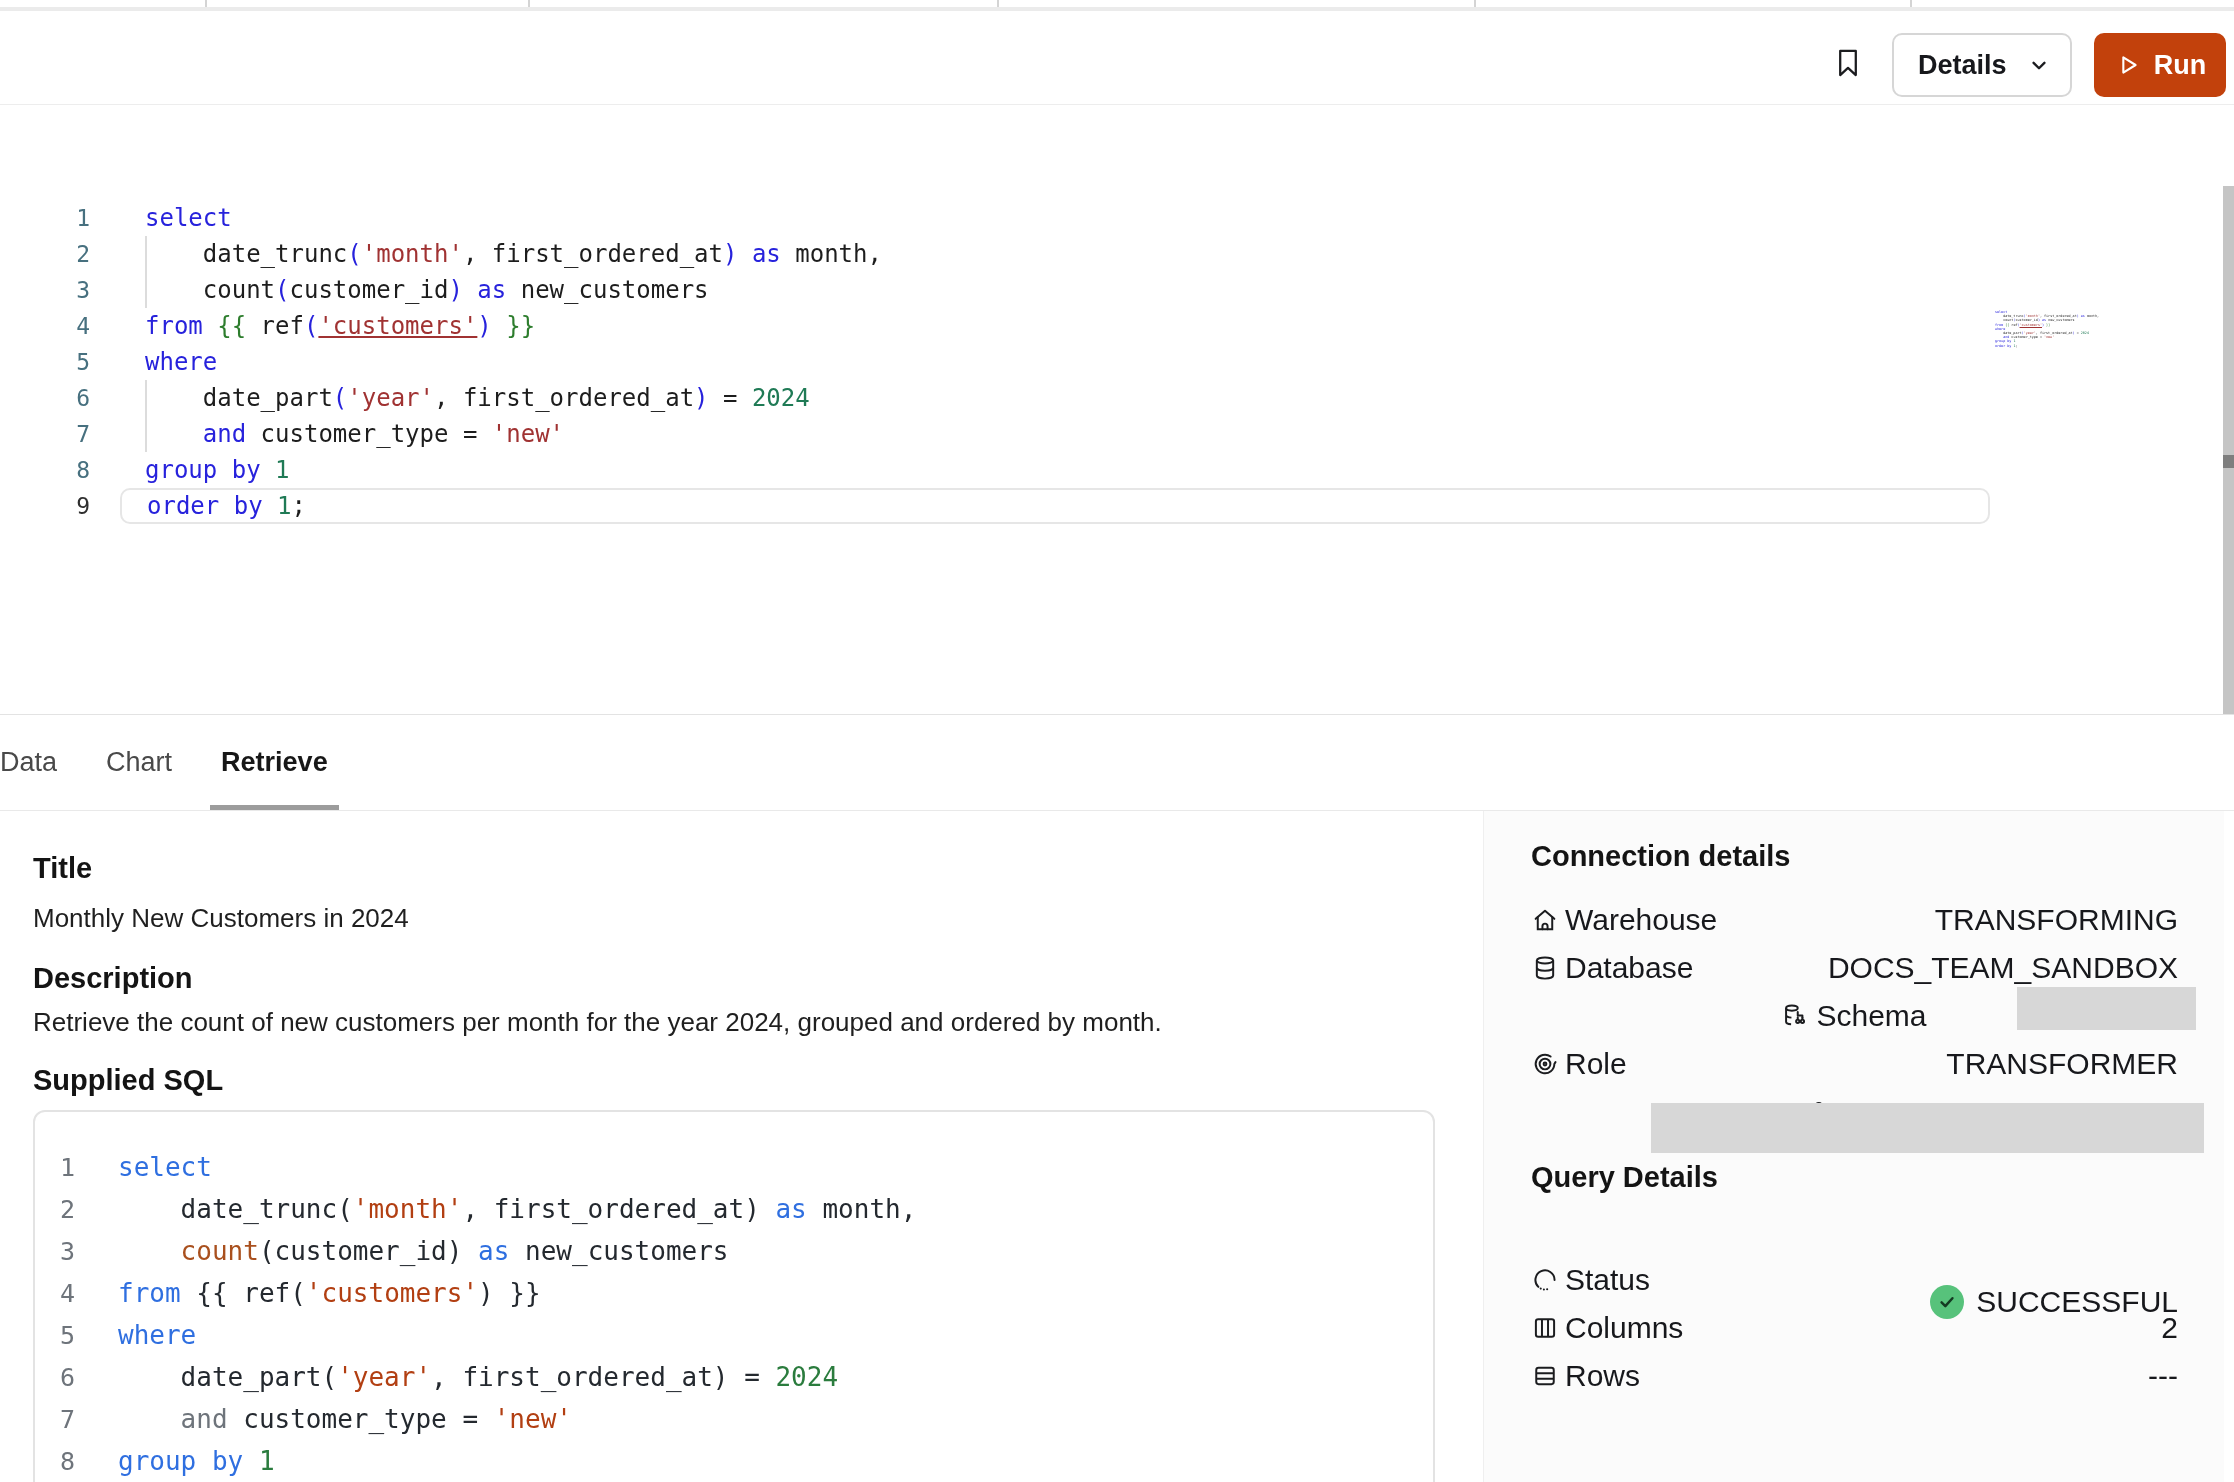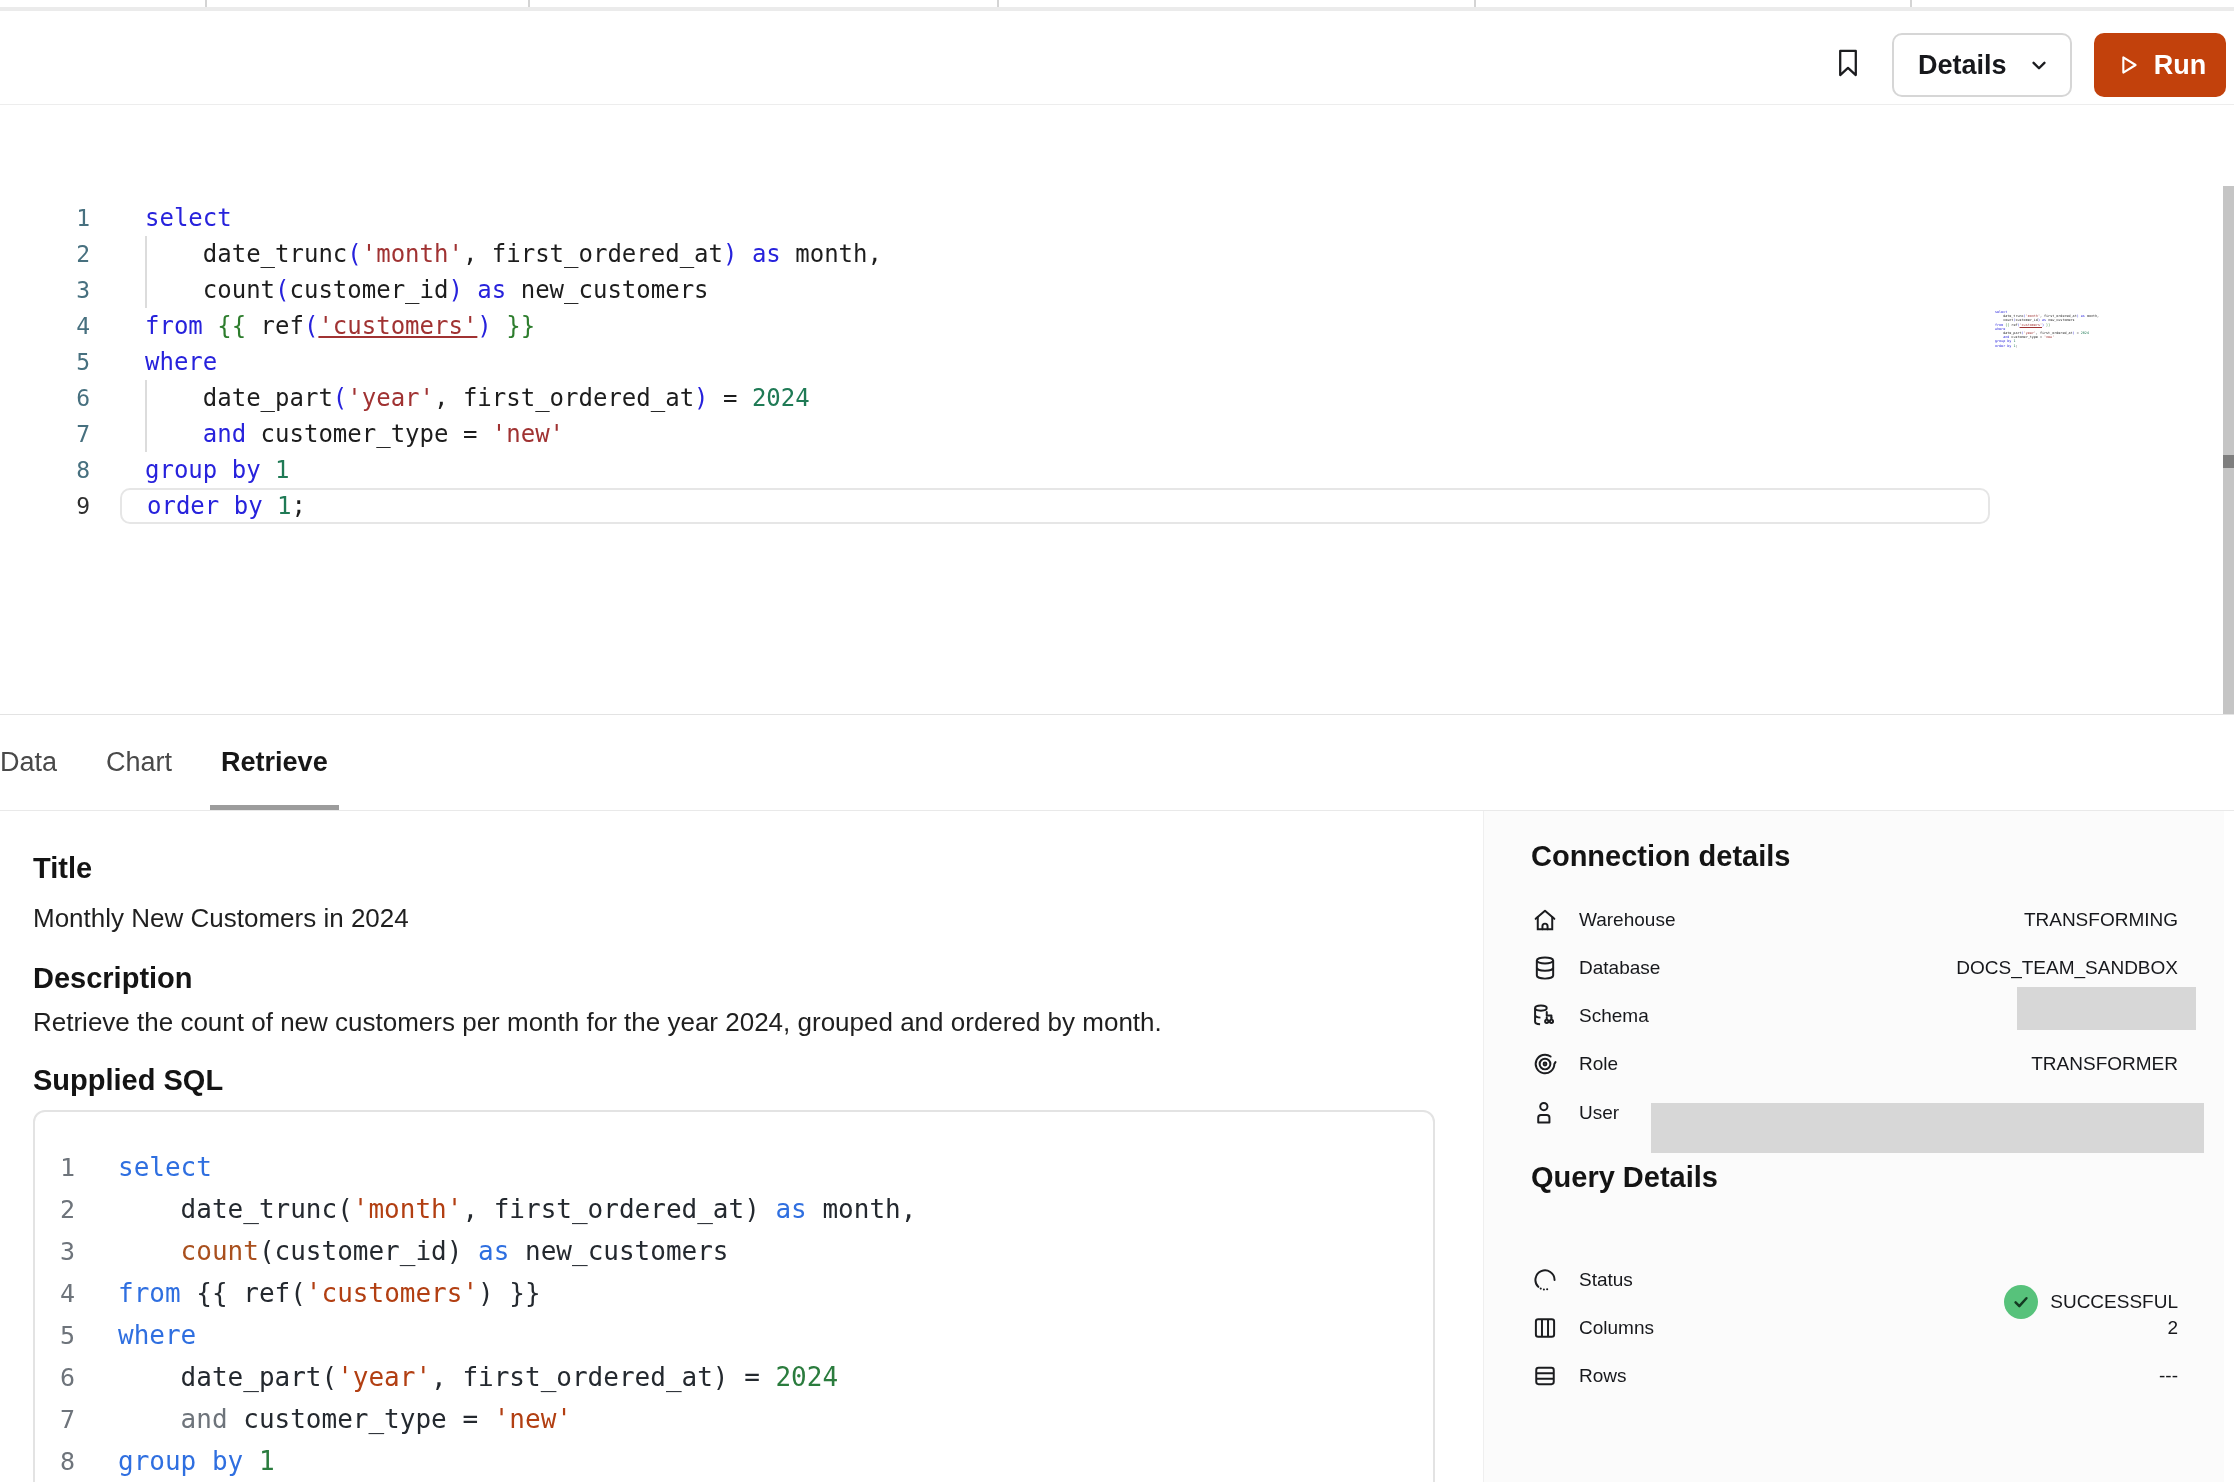--- a/index.html
+++ b/index.html
@@ -71,21 +71,21 @@
   .theme-docs .cline .code { width:auto; padding-left:33px; }
   .theme-docs .t-kw { color:#2f6fe0; }
   .theme-docs .t-pl { color:#24292f; }
   .theme-docs .t-str { color:#b23f12; }
   .theme-docs .t-fn { color:#a9501e; }
   .theme-docs .t-num { color:#2b7c3e; }
   .theme-docs .t-gr { color:#6e747b; }
 
   .rightpane { position:absolute; left:1483px; top:0; width:741px; height:100%; background:#fbfbfb; border-left:1px solid #efefef; }
   .rp-head { position:absolute; left:47px; font-size:29px; font-weight:700; color:#141414; }
-  .rp-row { position:absolute; left:47px; right:46px; height:48px; display:flex; align-items:center; gap:20px; font-size:19px; color:#17181c; }
+  .rp-row { position:absolute; left:47px; right:46px; height:48px; display:flex; align-items:center; gap:6px; font-size:30px; color:#17181c;justify-content:center; }
   .rp-row .grow { flex:1; }
   .rp-row .val { text-align:right; }
   .redacted { position:absolute; background:#d7d7d7; }
   .succ-circ { width:34px; height:34px; border-radius:50%; background:#57c27b; display:flex; align-items:center; justify-content:center; margin-right:12px; }
   .valflex { display:flex; align-items:center;margin-top:44px; }
 
   svg.ic { display:block; }
 </style>
 </head>
 <body>

